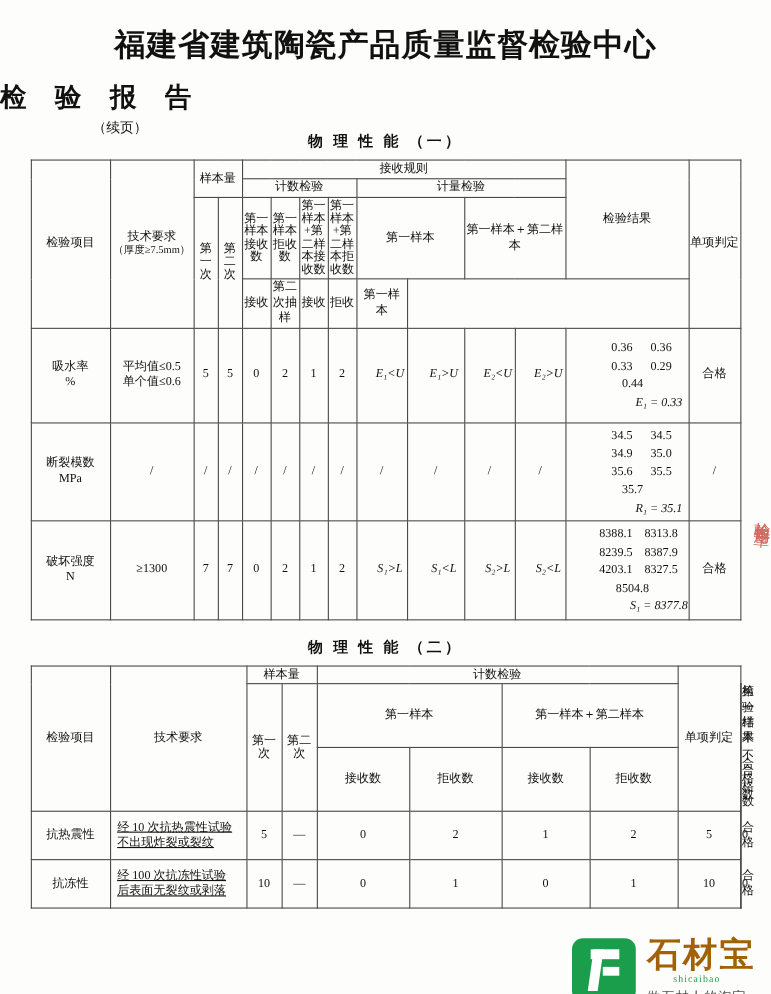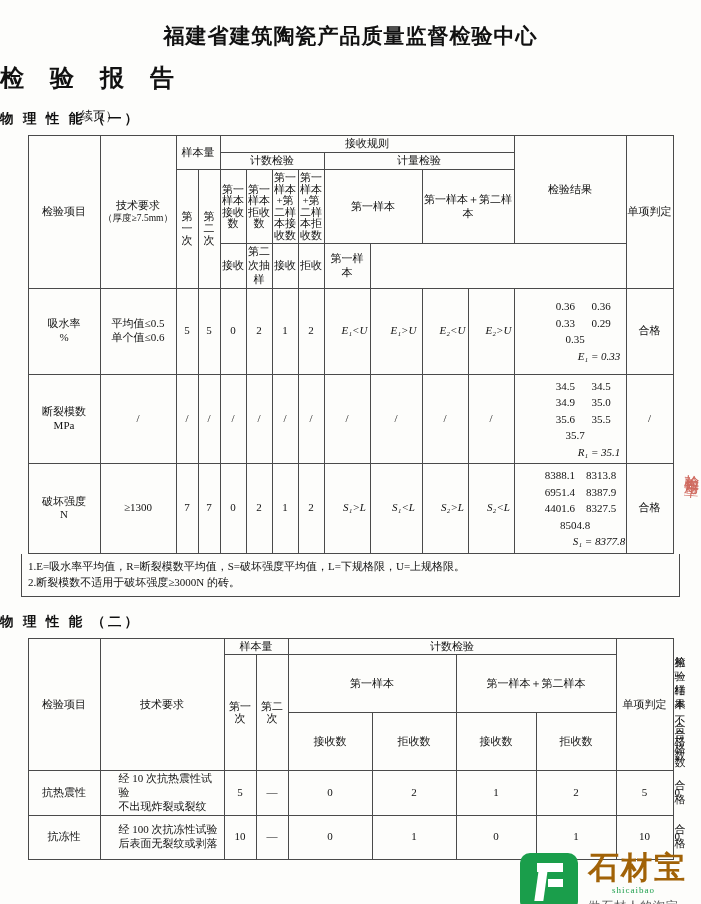--- a/index.html
+++ b/index.html
@@ -9,21 +9,21 @@
     font-family:"Liberation Serif","DejaVu Serif",serif;
     color:#111;
     position:relative;
     overflow:hidden;
   }
   .page{position:relative;width:701px;height:904px;}
 
   
   .hdr-title{
     text-align:center;
-    font-size:21px;
+    font-size:28px;
     font-weight:bold;
     letter-spacing:1px;
     margin-top:22px;
   }
   .hdr-sub{
     text-align:left;
     font-size:24px;
     font-weight:bold;
     letter-spacing:10px;
     margin-top:12px;
@@ -31,27 +31,27 @@
   .hdr-right{
     position:absolute;
     right:22px;top:62px;
     font-size:12.5px;
     line-height:20px;
     text-align:left;
   }
   .hdr-right .l2{letter-spacing:1px;}
   .hdr-left{
     position:absolute;
-    left:68px;top:86px;
+    left:84px;top:86px;
     font-size:12.5px;
     text-align:center;
   }
 
   .sec-title{
-    text-align:left;
+    text-align:center;
     font-size:13.5px;
     font-weight:bold;
     letter-spacing:3px;
     margin-top:16px;
   }
 
   
   table{
     border-collapse:collapse;
     margin:7px auto 0 auto;
@@ -69,21 +69,21 @@
   }
   .t1 td{height:14px;}
   .vert{
     font-size:11px;
     line-height:1.05;
     word-break:break-all;
     padding:2px 0;
   }
   .small{font-size:9.5px;}
   .ital{font-style:italic;padding-left:16px;}
-  .lft{text-align:left;padding-left:18px;}
+  .lft{text-align:left;padding-left:6px;text-decoration:underline;}
 
   .notes{
     width:645px;
     margin:0 auto;
     border:1px solid #4a4a4a;
     border-top:none;
     font-size:11px;
     text-align:left;
     padding:4px 6px 5px 6px;
     line-height:1.5;
@@ -262,21 +262,21 @@
       <td>2</td>
       <td>1</td>
       <td>2</td>
       <td class="ital">E₁&lt;U</td>
       <td class="ital">E₁&gt;U</td>
       <td class="ital">E₂&lt;U</td>
       <td class="ital">E₂&gt;U</td>
       <td class="resultcell">
         <div class="row"><span class="c1">0.36</span><span>0.36</span></div>
         <div class="row"><span class="c1">0.33</span><span>0.29</span></div>
-        <div class="row"><span class="c1">0.35</span><span></span></div>
+        <div class="row"><span class="c1">0.44</span><span></span></div>
         <div class="row bold">E₁ = 0.33</div>
       </td>
       <td>合格</td>
     </tr>
 
     <tr style="height:86px">
       <td>
         <div>断裂模数</div>
         <div>MPa</div>
       </td>
@@ -312,34 +312,30 @@
       <td>0</td>
       <td>2</td>
       <td>1</td>
       <td>2</td>
       <td class="ital">S₁&gt;L</td>
       <td class="ital">S₁&lt;L</td>
       <td class="ital">S₂&gt;L</td>
       <td class="ital">S₂&lt;L</td>
       <td class="resultcell">
         <div class="row"><span class="c1">8388.1</span><span>8313.8</span></div>
-        <div class="row"><span class="c1">6951.4</span><span>8387.9</span></div>
-        <div class="row"><span class="c1">4401.6</span><span>8327.5</span></div>
+        <div class="row"><span class="c1">8239.5</span><span>8387.9</span></div>
+        <div class="row"><span class="c1">4203.1</span><span>8327.5</span></div>
         <div class="row"><span class="c1">8504.8</span></div>
         <div class="row bold">S₁ = 8377.8</div>
       </td>
       <td>合格</td>
     </tr>
   </tbody>
     </table>
 
-  <div class="notes">
-    <div>1.E=吸水率平均值，R=断裂模数平均值，S=破坏强度平均值，L=下规格限，U=上规格限。</div>
-    <div>2.断裂模数不适用于破坏强度≥3000N 的砖。</div>
-  </div>
 
   <div class="sec-title">物 理 性 能 （二）</div>
 
   <table class="t2">
     <colgroup>
       <col style="width:72px">
       <col style="width:124px">
       <col style="width:32px">
       <col style="width:32px">
       <col style="width:84px">

